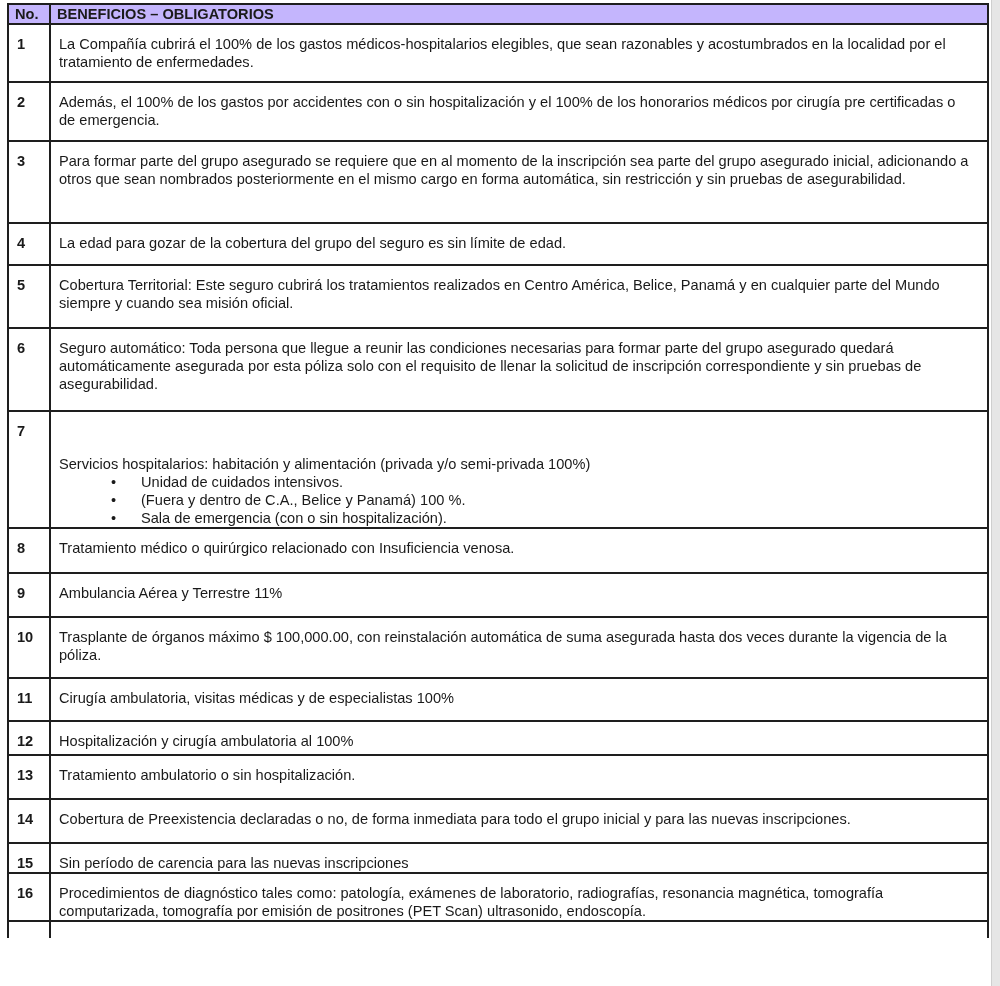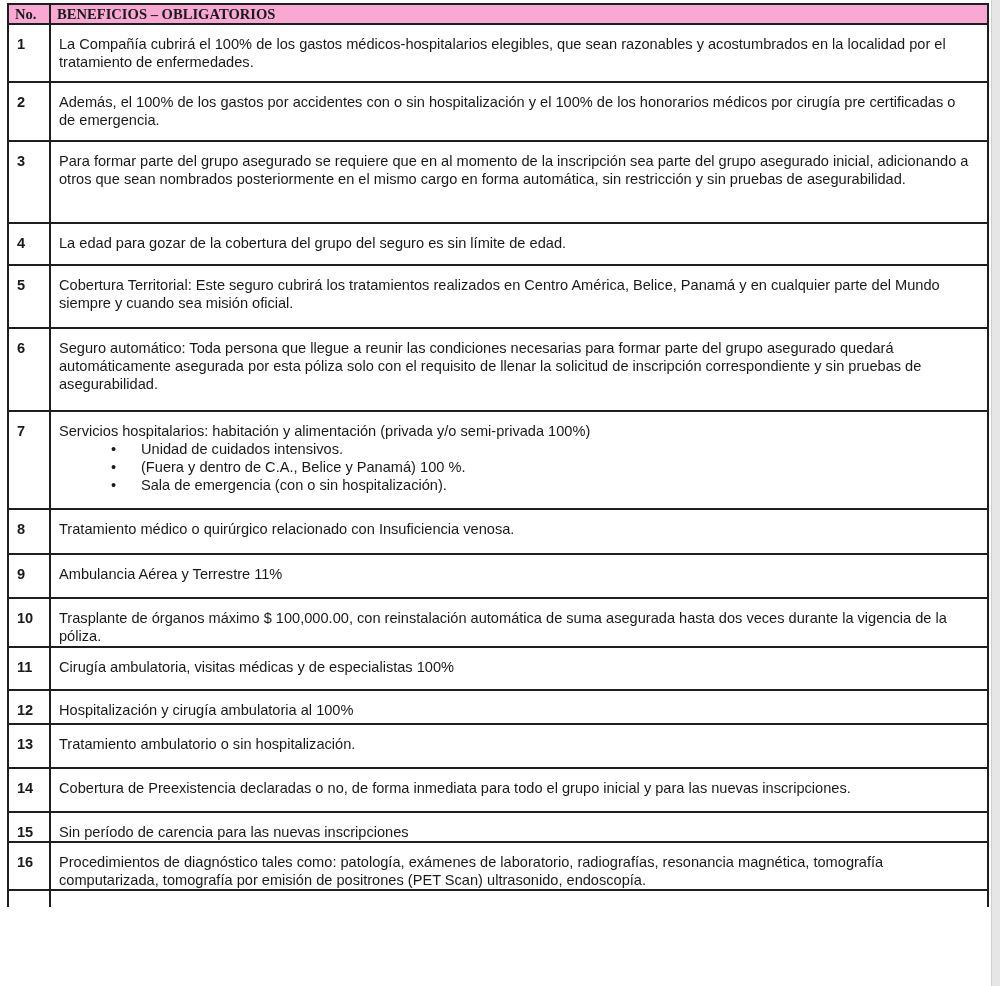--- a/index.html
+++ b/index.html
@@ -33,38 +33,37 @@
       table-layout: fixed;
     }
     table.benefits td, table.benefits th {
       border: 2px solid #1e1e1e;
       vertical-align: top;
       font-size: 14.6px;
       line-height: 18px;
       text-align: left;
     }
     th {
-      background: #f9a8d4;
+      background: #c4b5fd;
       font-weight: bold;
       padding: 0 6px;
       height: 18px;
       line-height: 18px;
       font-size: 14.6px;
       color: #1a1a1a;
-      font-family: Liberation Serif, serif;
     }
     col.c-no { width: 42px; }
     td.no {
       font-weight: bold;
       padding: 10px 0 0 8px;
     }
     td.txt {
       padding: 10px 16px 0 8px;
     }
-    td.txt .body { display: block; }
+    td.txt .body { display: block; margin-top: 33px; }
     ul.bullets {
       list-style: none;
       margin: 0;
       padding: 0 0 0 52px;
     }
     ul.bullets li {
       position: relative;
       padding-left: 30px;
       line-height: 18px;
     }
@@ -128,21 +127,21 @@
       </td>
     </tr>
     <tr style="height:45px">
       <td class="no">8</td>
       <td class="txt">Tratamiento médico o quirúrgico relacionado con Insuficiencia venosa.</td>
     </tr>
     <tr style="height:44px">
       <td class="no">9</td>
       <td class="txt">Ambulancia Aérea y Terrestre 11%</td>
     </tr>
-    <tr style="height:49px">
+    <tr style="height:61px">
       <td class="no">10</td>
       <td class="txt">Trasplante de órganos máximo $ 100,000.00, con reinstalación automática de suma asegurada hasta dos veces durante la vigencia de la póliza.</td>
     </tr>
     <tr style="height:43px">
       <td class="no">11</td>
       <td class="txt">Cirugía ambulatoria, visitas médicas y de especialistas 100%</td>
     </tr>
     <tr style="height:34px">
       <td class="no">12</td>
       <td class="txt">Hospitalización y cirugía ambulatoria al 100%</td>

